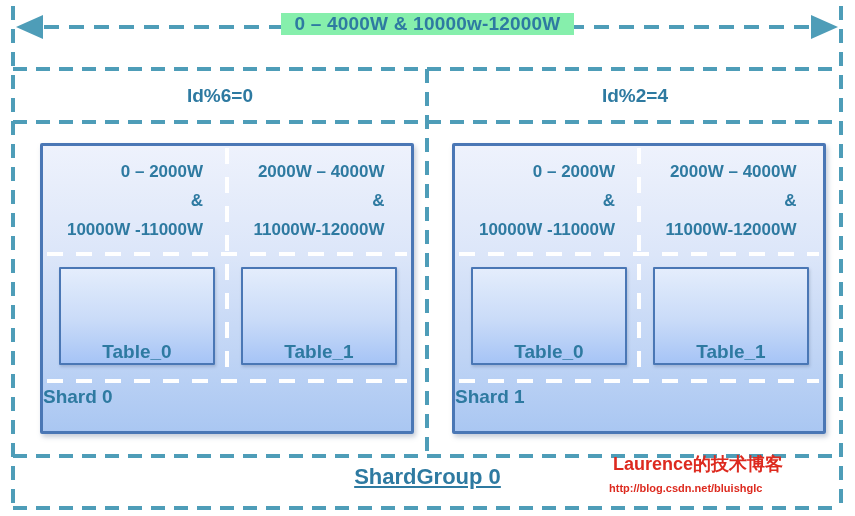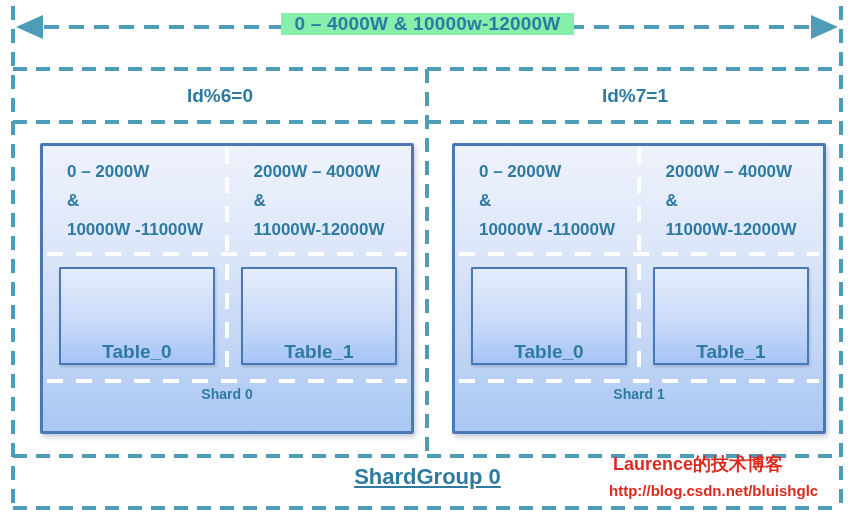--- a/index.html
+++ b/index.html
@@ -20,44 +20,44 @@
   .shard-box{
     position:absolute;top:143px;width:368px;height:285px;
     border:3px solid #4a77b5;border-radius:2px;
     background:linear-gradient(180deg,#eef2fc 0%,#dce6f9 38%,#aac7f2 100%);
     box-shadow:2px 3px 5px rgba(90,110,140,0.35);
   }
   .shard-left{left:40px;}
   .shard-right{left:452px;}
   .range-row{position:absolute;left:0;top:0;width:100%;height:108px;display:flex;}
   .range-cell{width:50%;display:flex;align-items:center;justify-content:center;}
-  .range-label{white-space:pre-line;text-align:left;font-size:17px;line-height:29px;}
+  .range-label{white-space:pre-line;text-align:right;font-size:17px;line-height:29px;}
   .wdash-h{position:absolute;left:4px;right:4px;height:4px;
     background:repeating-linear-gradient(90deg,#ffffff 0 16px,transparent 16px 29px);}
   .wdash-h.row1{top:106px;}
   .wdash-h.row2{top:233px;}
   .wdash-v{position:absolute;top:2px;height:233px;width:4px;left:calc(50% - 2px);
     background:repeating-linear-gradient(180deg,#ffffff 0 16px,transparent 16px 29px);}
   .table-box{
     position:absolute;top:121px;width:152px;height:94px;
     border:2px solid #4a77b5;border-radius:1px;
     background:linear-gradient(180deg,#e4edfc 0%,#c9dbf8 55%,#a6c4f6 100%);
     box-shadow:1px 2px 3px rgba(90,110,140,0.3);
     display:flex;align-items:flex-end;justify-content:center;
   }
   .table-0{left:16px;}
   .table-1{left:198px;}
   .table-label{font-size:19px;}
-  .shard-name{position:absolute;left:0;top:240px;width:100%;text-align:center;font-size:14px;}
+  .shard-name{position:absolute;left:0;top:240px;width:100%;text-align:left;font-size:19px;}
   
   .group-label{position:absolute;left:0;top:464px;width:855px;text-align:center;font-size:22px;text-decoration:underline;}
   
   .wm{position:absolute;color:#dd2a1f;font-weight:bold;}
   .wm-1{left:613px;top:452px;font-size:18px;}
-  .wm-2{left:609px;top:482px;font-size:15px;}
+  .wm-2{left:609px;top:482px;font-size:11px;}
 </style>
 </head>
 <body>
 
 <div id="canvas">
 
   <svg id="frame-svg" viewBox="0 0 855 516" xmlns="http://www.w3.org/2000/svg">
     <g stroke="#4e9db8" stroke-width="4" fill="none">
 
       <line x1="13" y1="6" x2="13" y2="510" stroke-dasharray="14 9"></line>
@@ -76,21 +76,21 @@
       <polygon points="16,27 43,15 43,39"></polygon>
       <polygon points="838,27 811,15 811,39"></polygon>
     </g>
   </svg>
 
   <div class="arrow-label-wrap">
     <span class="arrow-label lbl">0 – 4000W &amp; 10000w-12000W</span>
   </div>
 
   <div class="part-label part-left lbl">Id%6=0</div>
-  <div class="part-label part-right lbl">Id%7=1</div>
+  <div class="part-label part-right lbl">Id%2=4</div>
 
   <div class="shard-box shard-left">
     <div class="range-row">
       <div class="range-cell">
         <div class="range-label lbl">0 – 2000W
 &amp;
 10000W -11000W</div>
       </div>
       <div class="range-cell">
         <div class="range-label lbl">2000W – 4000W

